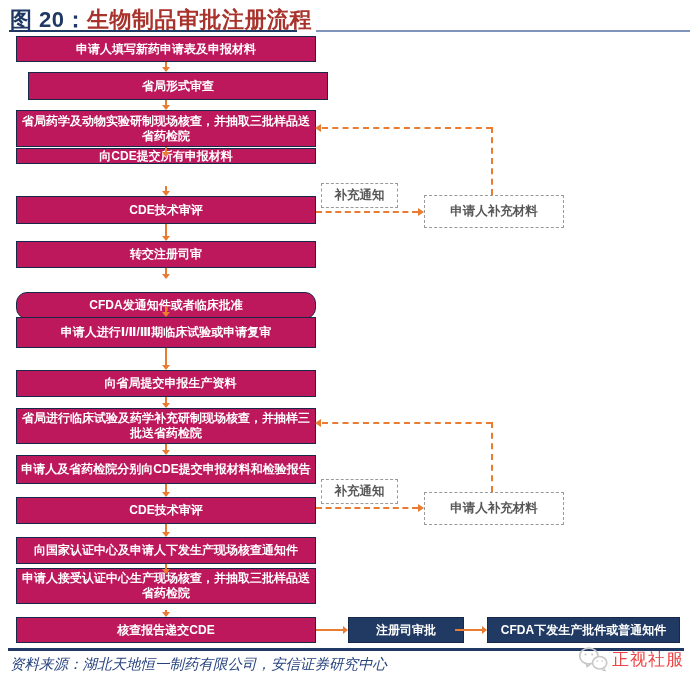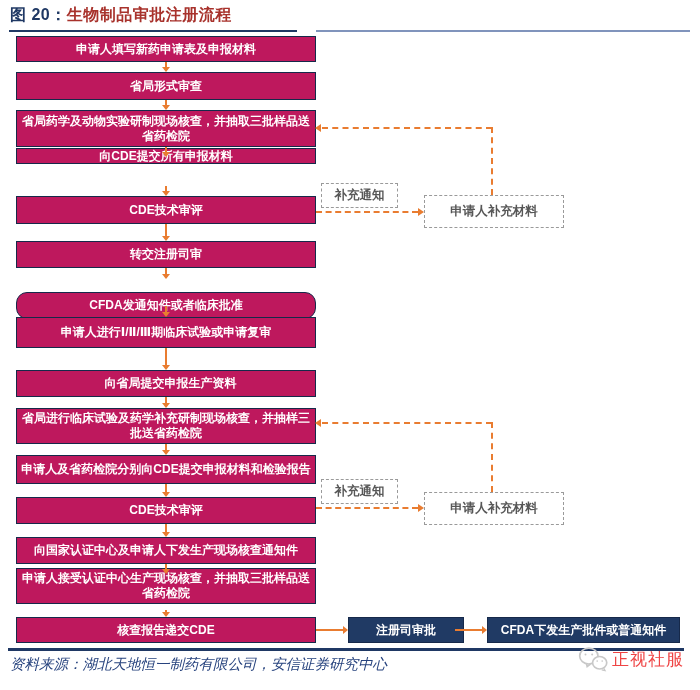--- a/index.html
+++ b/index.html
@@ -1,20 +1,20 @@
 <!DOCTYPE html>
 <html><head>
 <meta charset="utf-8">
 <style>
   html,body{margin:0;padding:0;background:#fff;}
   #page{position:relative;width:700px;height:690px;background:#ffffff;overflow:hidden;
         font-family:"Liberation Sans","DejaVu Sans",sans-serif;}
 
   
-  .title{position:absolute;left:10px;top:5px;font-size:16px;font-weight:bold;letter-spacing:.5px;white-space:nowrap;}
+  .title{position:absolute;left:10px;top:5px;font-size:22px;font-weight:bold;letter-spacing:.5px;white-space:nowrap;}
   .title .fig{color:#1F3864;}
   .title .txt{color:#A8322C;}
   .title-underline{position:absolute;left:9px;top:30px;width:288px;height:2px;background:#1F3864;}
   .head-rule{position:absolute;left:316px;top:30px;width:374px;height:2px;background:#8094BC;}
 
   
   .step{position:absolute;left:16px;width:300px;background:#be185d;color:#ffffff;
         font-weight:bold;font-size:12px;line-height:1.25;text-align:center;
         display:flex;align-items:center;justify-content:center;box-sizing:border-box;
         padding:1px 4px;border:1px solid #16294A;}
@@ -59,21 +59,21 @@
 
 <div id="page">
 
   <div class="title">
     <span class="fig">图 20：</span><span class="txt">生物制品审批注册流程</span>
   </div>
   <div class="title-underline"></div>
   <div class="head-rule"></div>
 
   <div class="step" style="top:36px;height:26px;">申请人填写新药申请表及申报材料</div>
-  <div class="step" style="top:72px;height:28px;">省局形式审查</div>
+  <div class="step" style="top:72px;height:28px;margin-left:12px;">省局形式审查</div>
   <div class="step" style="top:110px;height:37px;">省局药学及动物实验研制现场核查，并抽取三批样品送省药检院</div>
   <div class="step" style="top:148px;height:16px;">向CDE提交所有申报材料</div>
   <div class="step" style="top:196px;height:28px;">CDE技术审评</div>
   <div class="step" style="top:241px;height:27px;">转交注册司审</div>
   <div class="step" style="top:292px;height:27px;border-radius:11px;">CFDA发通知件或者临床批准</div>
   <div class="step" style="top:317px;height:31px;">申请人进行Ⅰ/Ⅱ/Ⅲ期临床试验或申请复审</div>
   <div class="step" style="top:370px;height:27px;padding-left:13px;">向省局提交申报生产资料</div>
   <div class="step" style="top:408px;height:36px;">省局进行临床试验及药学补充研制现场核查，并抽样三批送省药检院</div>
   <div class="step" style="top:455px;height:29px;">申请人及省药检院分别向CDE提交申报材料和检验报告</div>
   <div class="step" style="top:497px;height:27px;">CDE技术审评</div>

